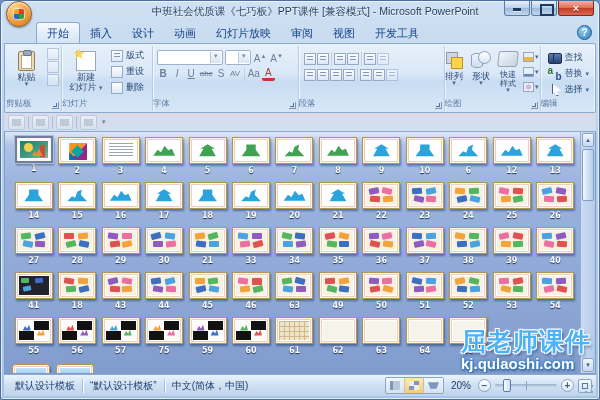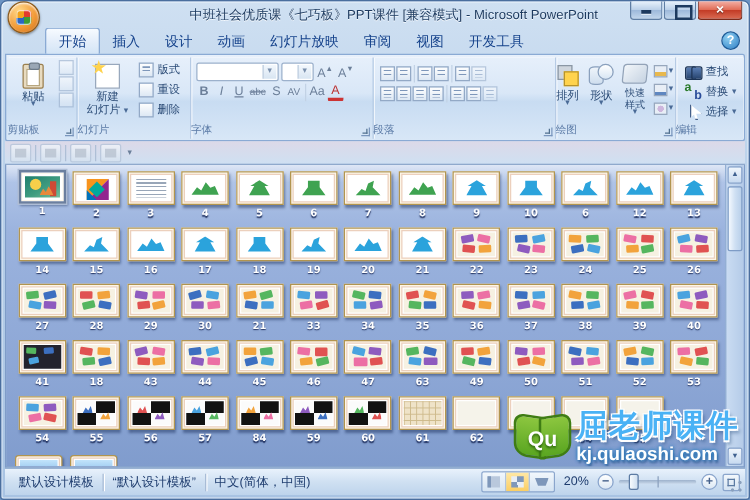--- a/index.html
+++ b/index.html
@@ -861,31 +861,20 @@
               <i class="chip c1" style="background: rgb(224, 82, 82); transform: rotate(0deg);"></i>
               <i class="chip c2" style="background: rgb(242, 163, 60); transform: rotate(-7deg);"></i>
               <i class="chip c3" style="background: rgb(85, 182, 95); transform: rotate(-14deg);"></i>
             </div>
           </div>
           <div class="num">46</div>
         </div>
         <div class="cell">
           <div class="thumb k-photo">
             <div class="art">
-              <i class="chip c0" style="background: rgb(74, 163, 223); transform: rotate(14deg);"></i>
-              <i class="chip c1" style="background: rgb(142, 91, 191); transform: rotate(7deg);"></i>
-              <i class="chip c2" style="background: rgb(236, 111, 164); transform: rotate(0deg);"></i>
-              <i class="chip c3" style="background: rgb(224, 82, 82); transform: rotate(-7deg);"></i>
-            </div>
-          </div>
-          <div class="num">47</div>
-        </div>
-        <div class="cell">
-          <div class="thumb k-photo">
-            <div class="art">
               <i class="chip c0" style="background: rgb(85, 182, 95); transform: rotate(-9deg);"></i>
               <i class="chip c1" style="background: rgb(60, 111, 192); transform: rotate(14deg);"></i>
               <i class="chip c2" style="background: rgb(74, 163, 223); transform: rotate(7deg);"></i>
               <i class="chip c3" style="background: rgb(142, 91, 191); transform: rotate(0deg);"></i>
             </div>
           </div>
           <div class="num">63</div>
         </div>
         <div class="cell">
           <div class="thumb k-photo">
@@ -980,21 +969,21 @@
           </div>
           <div class="num">57</div>
         </div>
         <div class="cell">
           <div class="thumb k-checker">
             <div class="art">
               <i class="dot dA" style="background: rgb(242, 163, 60);"></i>
               <i class="dot dB" style="background: rgb(236, 111, 164);"></i>
             </div>
           </div>
-          <div class="num">84</div>
+          <div class="num">75</div>
         </div>
         <div class="cell">
           <div class="thumb k-checker">
             <div class="art">
               <i class="dot dA" style="background: rgb(142, 91, 191);"></i>
               <i class="dot dB" style="background: rgb(60, 111, 192);"></i>
             </div>
           </div>
           <div class="num">59</div>
         </div>
@@ -1047,23 +1036,20 @@
         </div>
       </div>
 
     <div class="vscroll">
       <div class="varrow up">▲</div>
       <div class="vthumb"></div>
       <div class="varrow down">▼</div>
     </div>
 
     <div class="watermark">
-      <div class="book">
-        <span class="qu">Qu</span>
-      </div>
       <div class="wmtxt">
         <span class="brand">屈老师课件</span>
         <span class="url">kj.qulaoshi.com</span>
       </div>
     </div>
   </div>
 
   <div class="status">
     <span class="sitem">默认设计模板</span>
     <span class="ssep"></span>

